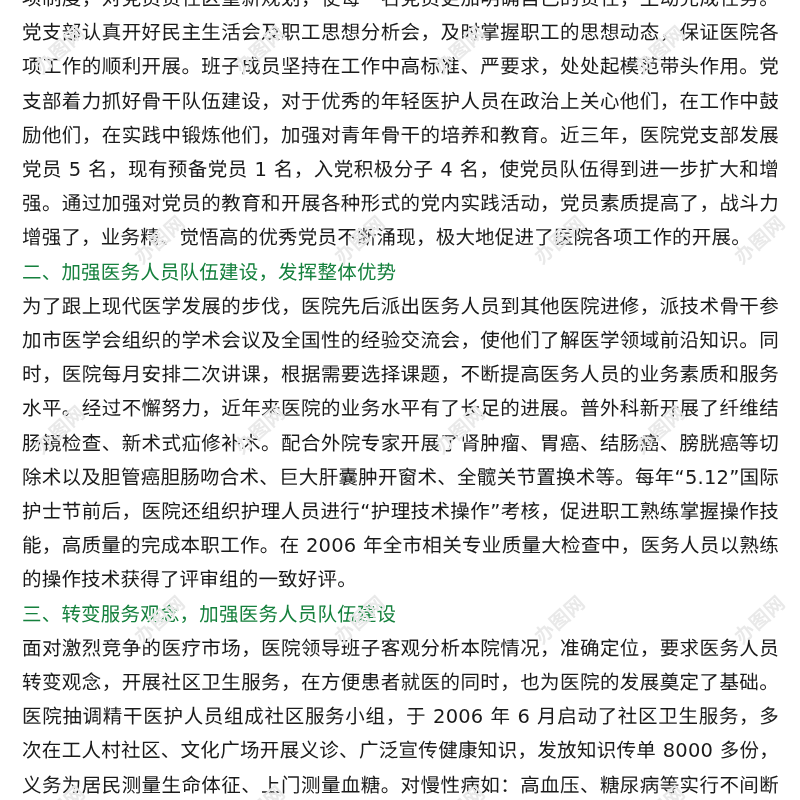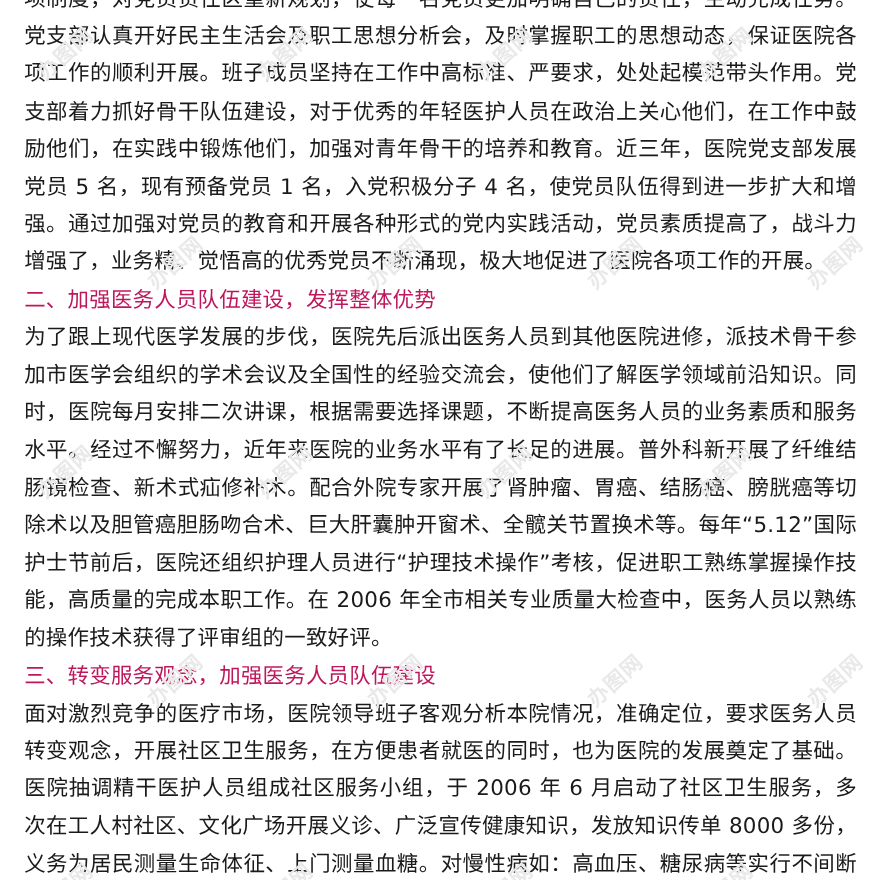--- a/index.html
+++ b/index.html
@@ -67,21 +67,21 @@
   .para + .para { margin-top: 0; margin-left: 12px; }
 
   
   .section-gap { margin-top: 27px; }
 
   .heading {
     margin: 0;
     font-size: 19.5px;
     line-height: 34.2px;
     font-weight: 400;
-    color: #be185d;
+    color: #15803d;
     text-align: left;
     letter-spacing: 0.2px;
   }
 </style>
 </head>
 <body>
 
 <div id="page">
   <div id="doc-body">
 

